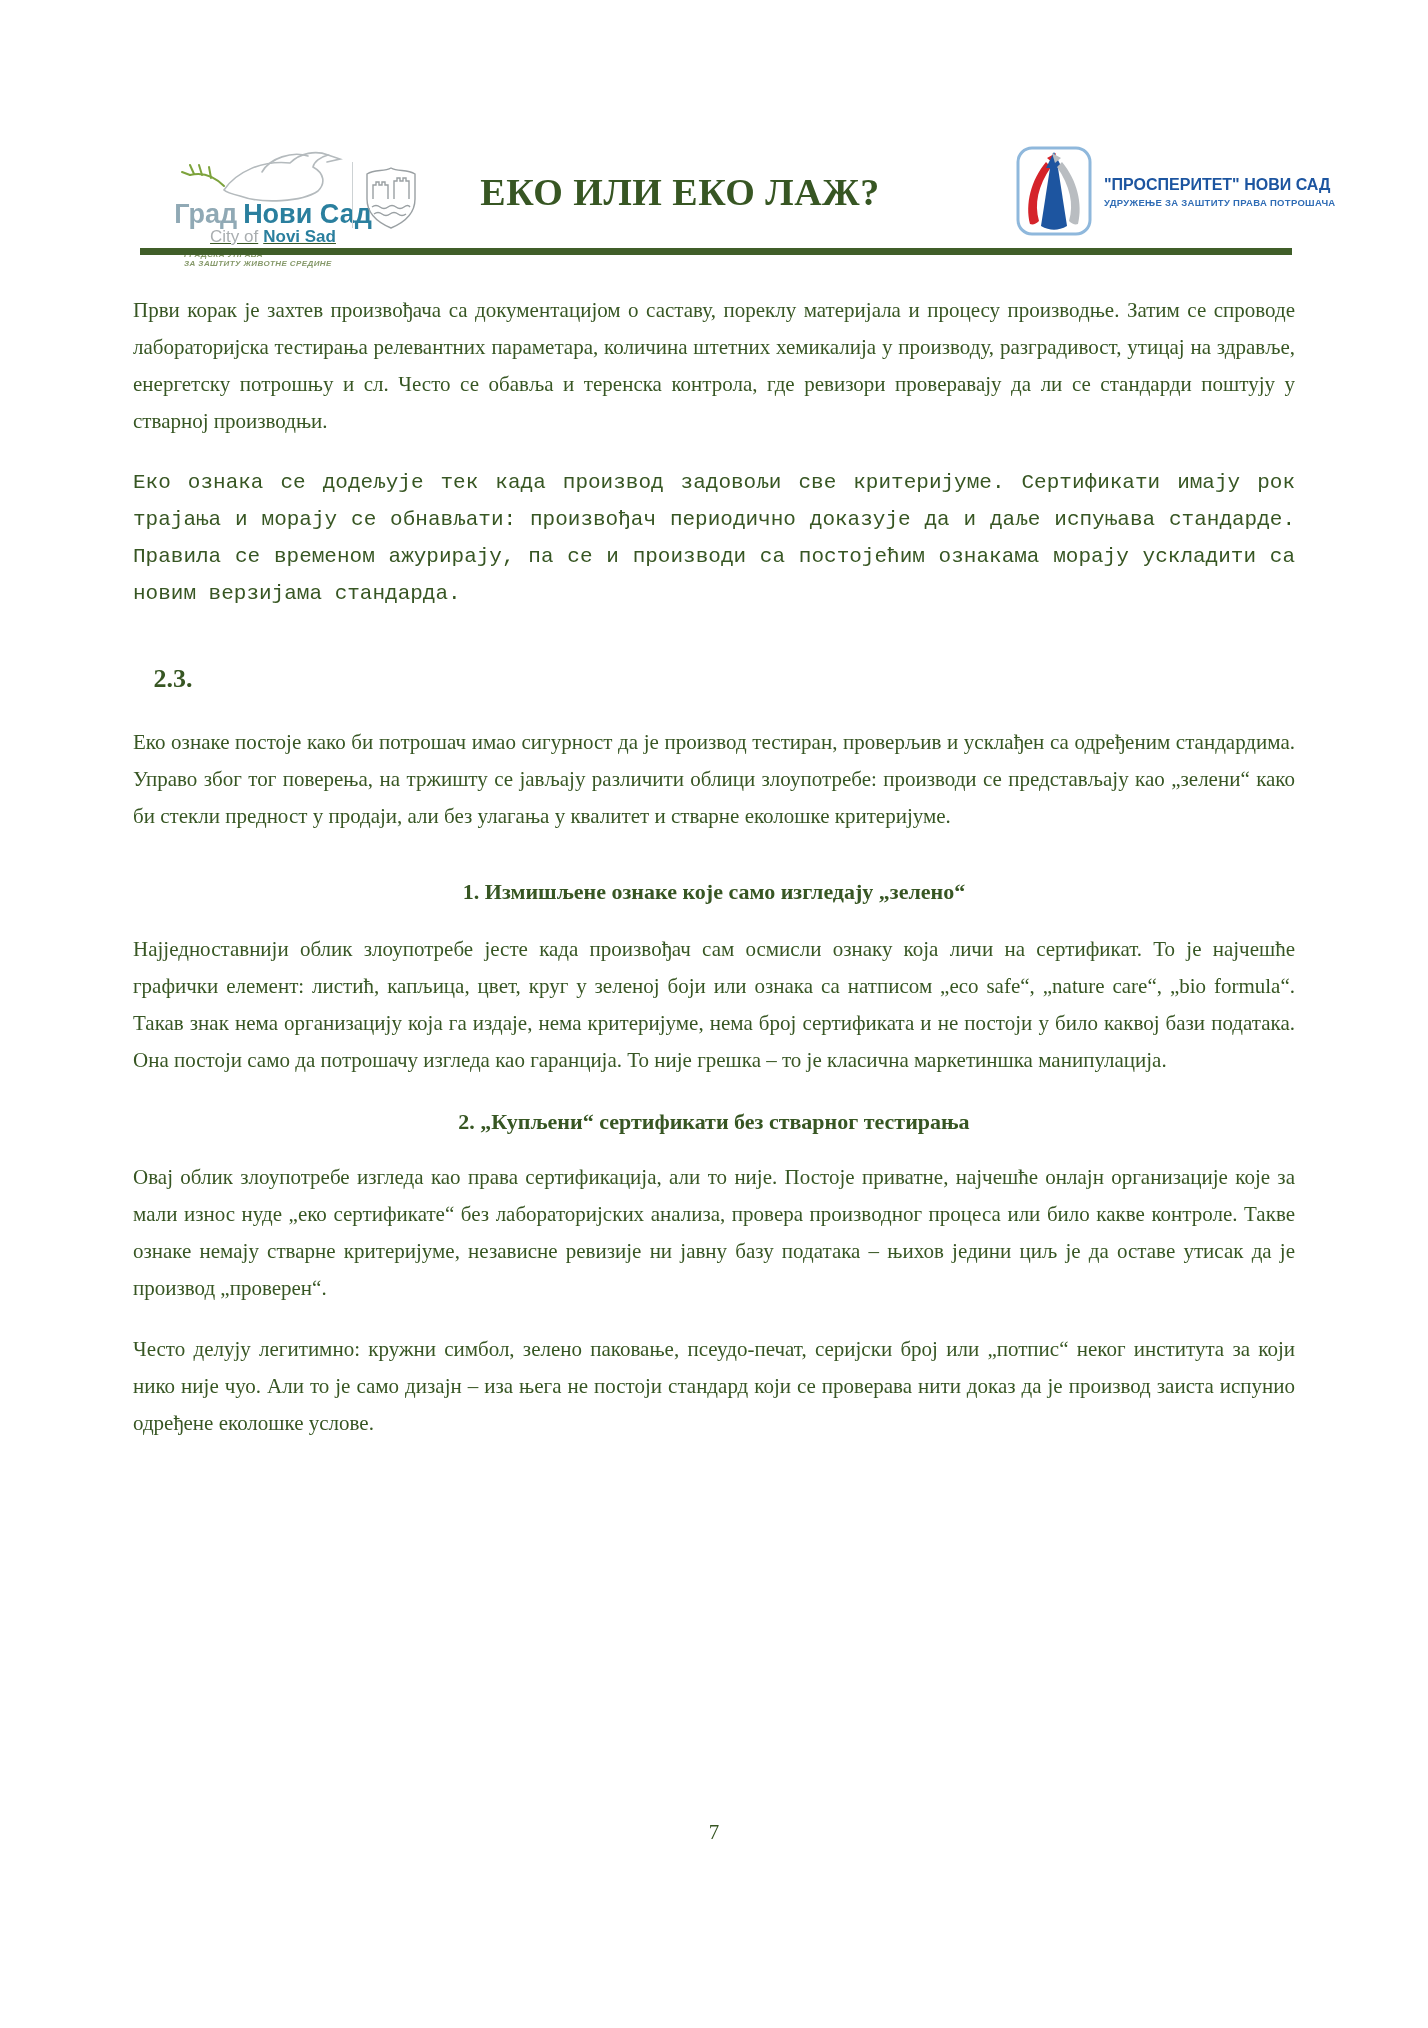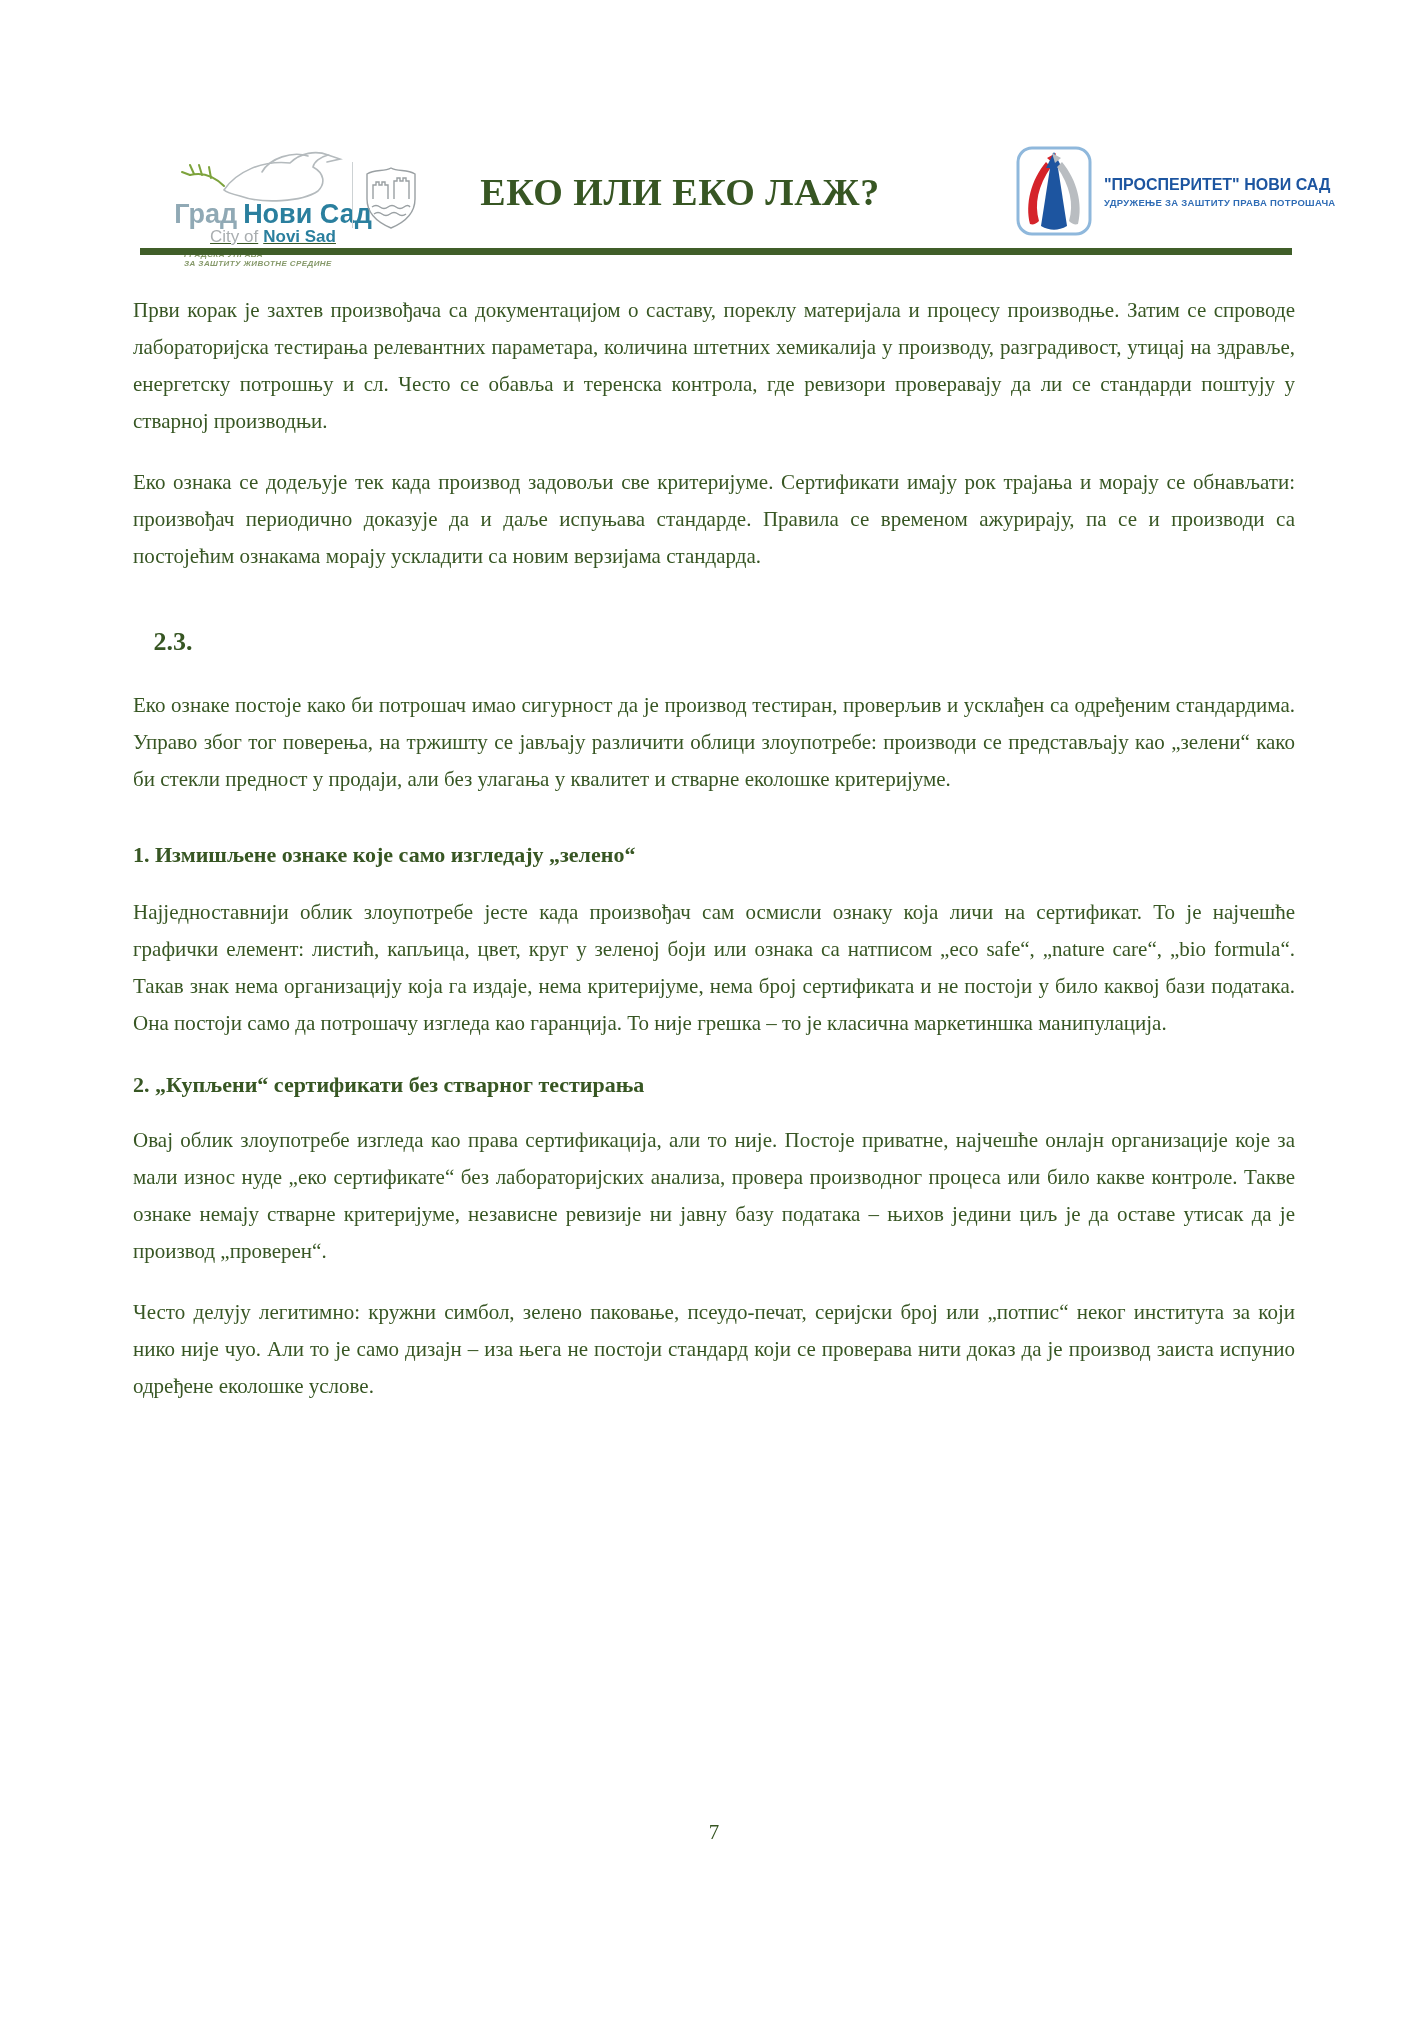--- a/index.html
+++ b/index.html
@@ -33,25 +33,25 @@
   .prosper-text{margin-left:12px;padding-top:30px;font-family:"Liberation Sans", sans-serif;}
   .prosper-name{font-size:16px;font-weight:700;color:#1d55a0;white-space:nowrap;}
   .prosper-sub{margin-top:3px;font-size:9.5px;font-weight:700;color:#2f6cb5;letter-spacing:.3px;white-space:nowrap;}
   .rule{position:absolute;left:140px;top:248px;width:1152px;height:7px;background:#405e29;}
   
   .body-col{position:absolute;left:133px;top:292px;width:1162px;}
   .body-col p{
     margin:0;text-align:justify;
     font-size:21px;line-height:37px;color:#375623;
   }
-  .p2{margin-top:24px !important;}
+  .p2{margin-top:24px !important;font-family:Liberation Mono, monospace;}
   .sec-head{display:flex;margin-top:52px;font-size:26px;font-weight:700;color:#375623;}
   .sec-num{width:80px;flex:0 0 80px;text-align:center;}
   .p3{margin-top:30px !important;}
-  .sub-head{margin-top:44px;font-size:22px;font-weight:700;color:#375623;}
+  .sub-head{margin-top:44px;font-size:22px;font-weight:700;color:#375623;text-align:center;}
   .p4{margin-top:26px !important;}
   .sub-head2{margin-top:30px;}
   .p5{margin-top:24px !important;}
   .p6{margin-top:24px !important;}
   
   .page-num{position:absolute;left:0;top:1820px;width:100%;text-align:center;font-size:21px;color:#375623;}
 </style>
 </head>
 <body>
 

